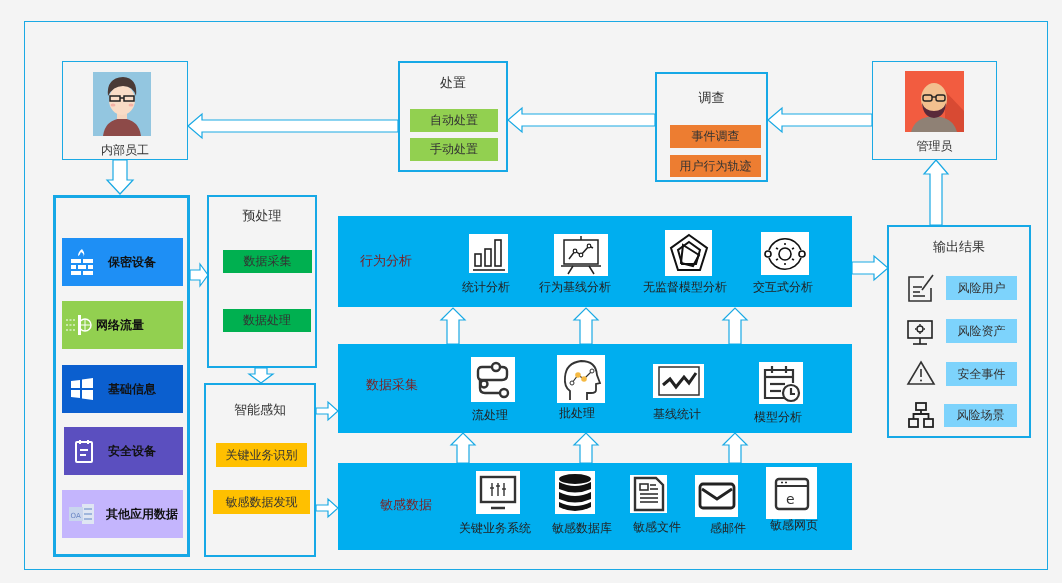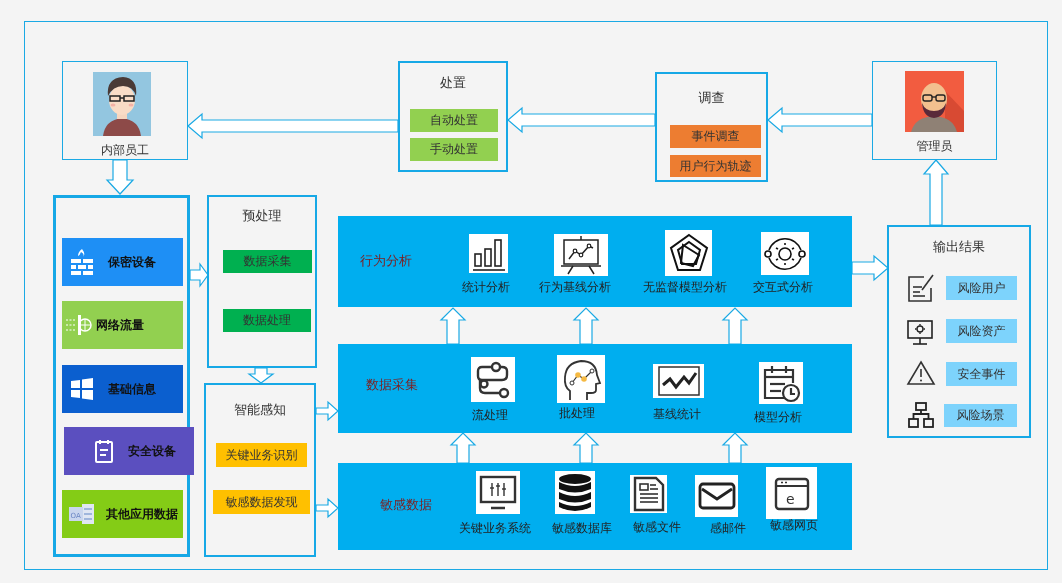--- a/index.html
+++ b/index.html
@@ -149,33 +149,33 @@
           <g fill="#fff">
             <polygon points="0,3 9,2 9,10 0,10"></polygon>
             <polygon points="11,1.5 22,0 22,10 11,10"></polygon>
             <polygon points="0,12 9,12 9,20 0,19"></polygon>
             <polygon points="11,12 22,12 22,22 11,20.5"></polygon>
           </g>
         </svg>
     </span>
     <span class="slabel" style="margin-left:6px;">基础信息</span>
   </div>
-  <div class="src" style="top:229px;left:8px;width:130px;background:#5b4fbf;padding-left:20px;">
+  <div class="src" style="top:229px;left:8px;width:119px;background:#5b4fbf;">
     <span class="sicon">
       <svg width="20" height="24" viewBox="0 0 20 24">
           <rect x="2" y="3" width="16" height="20" rx="1" fill="none" stroke="#fff" stroke-width="2"></rect>
           <line x1="6" y1="1" x2="6" y2="5" stroke="#fff" stroke-width="2"></line>
           <line x1="14" y1="1" x2="14" y2="5" stroke="#fff" stroke-width="2"></line>
           <line x1="6" y1="11" x2="14" y2="11" stroke="#fff" stroke-width="2"></line>
           <line x1="6" y1="16" x2="12" y2="16" stroke="#fff" stroke-width="2"></line>
         </svg>
     </span>
     <span class="slabel" style="margin-left:4px;">安全设备</span>
   </div>
-  <div class="src" style="top:292px;background:#84cc16;">
+  <div class="src" style="top:292px;background:#c4b5fd;">
     <span class="sicon">
       <svg width="26" height="22" viewBox="0 0 26 22">
           <rect x="13" y="1" width="12" height="20" fill="#dfe6f3"></rect>
           <line x1="15" y1="6" x2="23" y2="6" stroke="#9fb6dc" stroke-width="2"></line>
           <line x1="15" y1="11" x2="23" y2="11" stroke="#9fb6dc" stroke-width="2"></line>
           <line x1="15" y1="16" x2="23" y2="16" stroke="#9fb6dc" stroke-width="2"></line>
           <rect x="0" y="4" width="14" height="14" fill="#c9d6ee"></rect>
           <text x="1.5" y="14.5" font-size="7" fill="#6a86c4" font-family="DejaVu Sans, sans-serif">OA</text>
         </svg>
     </span>

